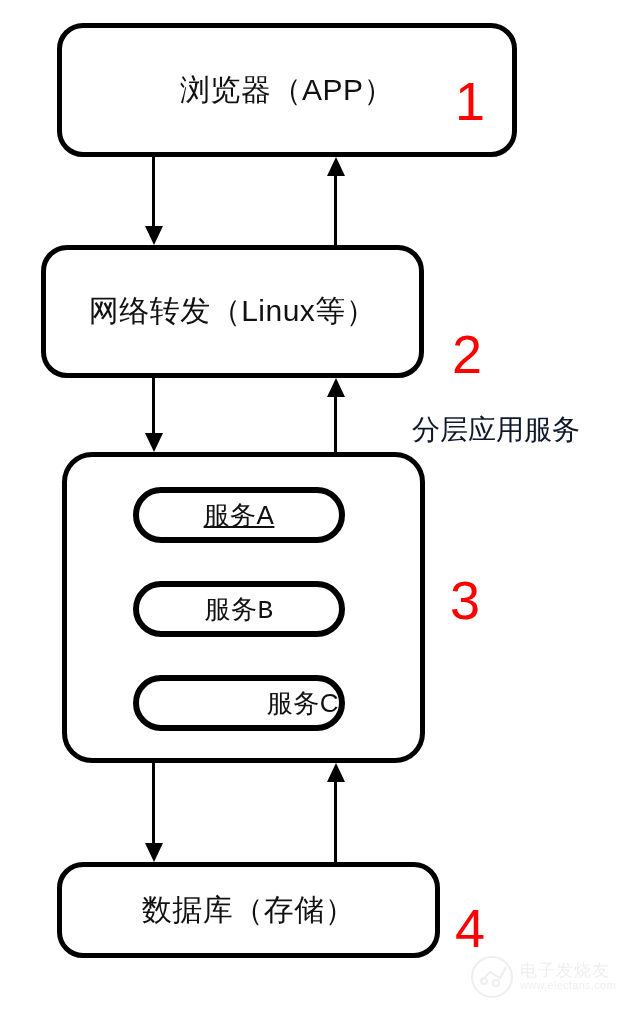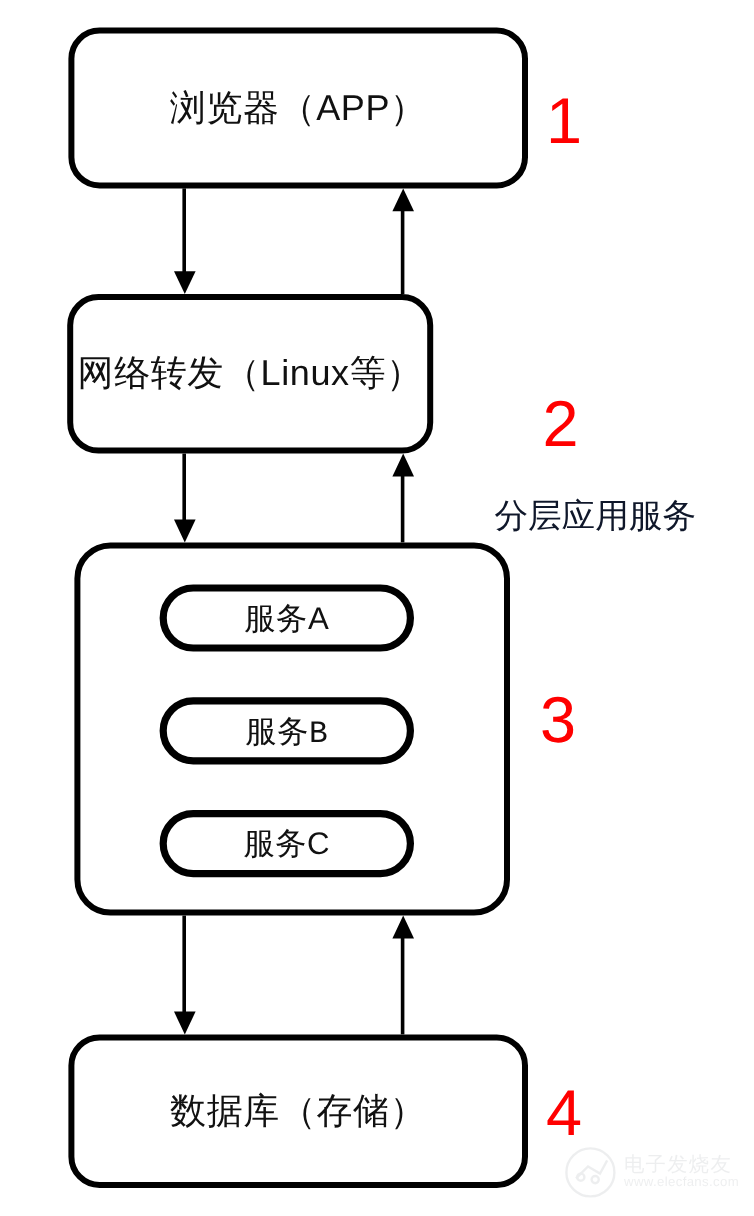--- a/index.html
+++ b/index.html
@@ -26,46 +26,46 @@
     border-radius: 26px;
     background: #ffffff;
     display: flex;
     align-items: center;
     justify-content: center;
     color: #111111;
     font-size: 30px;
     letter-spacing: 0.5px;
     white-space: nowrap;
   }
-  .node.browser   { left: 57px;  top: 23px;  width: 383px; height: 134px; }
-  .node.network   { left: 56px;  top: 245px; width: 305px; height: 133px; }
+  .node.browser   { left: 57px;  top: 23px;  width: 460px; height: 134px; }
+  .node.network   { left: 41px;  top: 245px; width: 383px; height: 133px; }
   .node.services  { left: 62px;  top: 452px; width: 363px; height: 311px;
                     display: block; border-radius: 30px; }
-  .node.database  { left: 57px;  top: 862px; width: 383px; height: 128px; }
+  .node.database  { left: 57px;  top: 862px; width: 383px; height: 96px; }
 
   
   .pill {
     position: absolute;
     box-sizing: border-box;
     border: 6px solid #000000;
     border-radius: 30px;
     background: #ffffff;
     left: 66px;
     width: 212px;
     height: 56px;
     display: flex;
     align-items: center;
     justify-content: center;
     font-size: 26px;
     color: #111111;
     white-space: nowrap;
   }
-  .pill.s0 { top: 30px; }
+  .pill.s0 { top: 30px; text-decoration: underline; }
   .pill.s1 { top: 124px; font-family: Liberation Mono, monospace; }
-  .pill.s2 { top: 218px; }
+  .pill.s2 { top: 218px; justify-content: flex-end; }
 
   
   .arrow {
     position: absolute;
     width: 3px;
     background: #000000;
   }
   .arrow::after {
     content: "";
     position: absolute;

